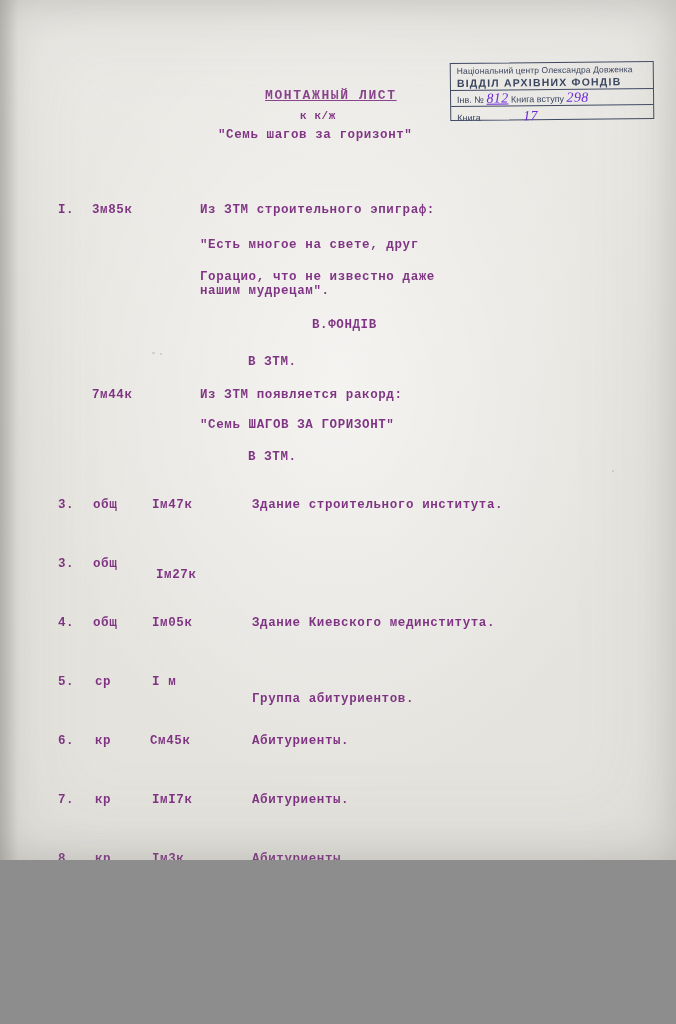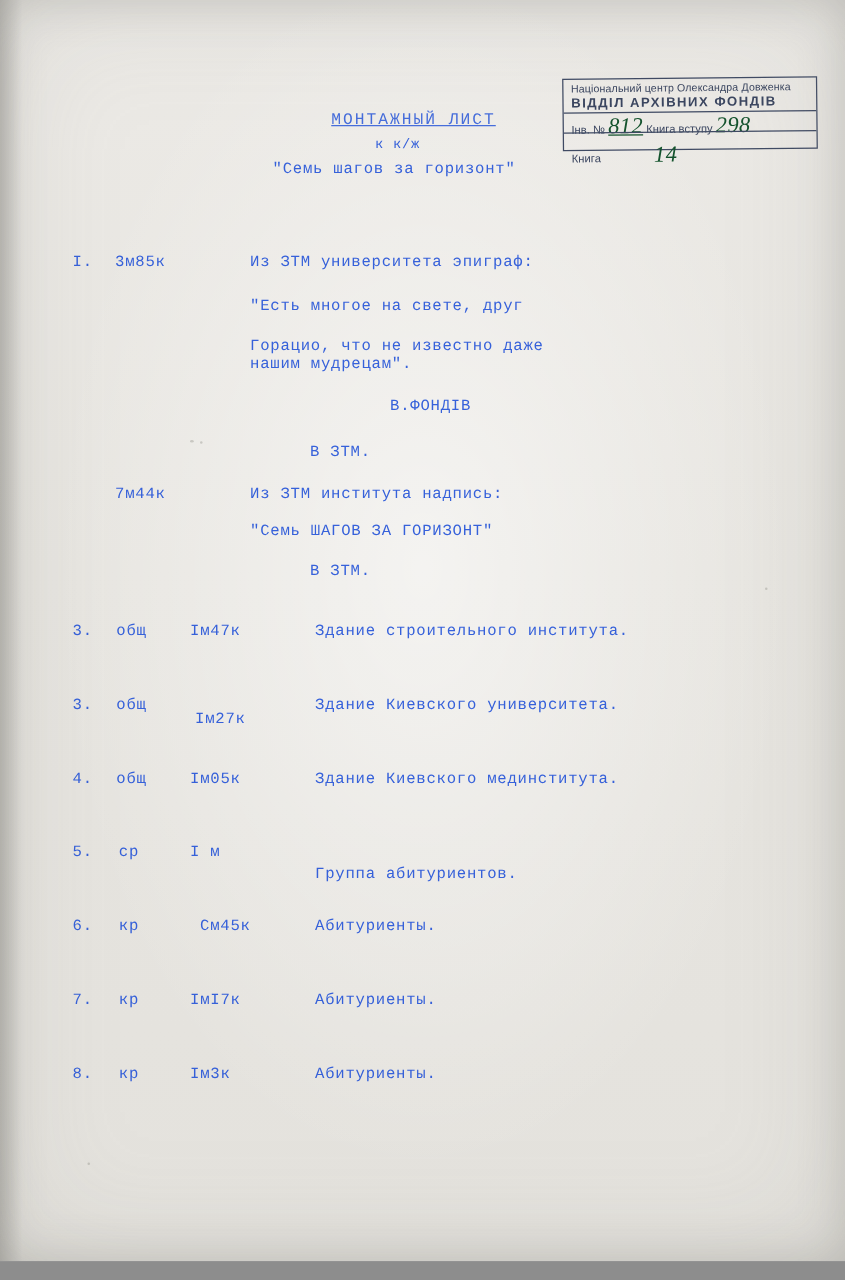--- a/index.html
+++ b/index.html
@@ -6,21 +6,21 @@
     margin: 0;
     padding: 0;
     background: #8d8d8d;
   }
   body {
     font-family: "Liberation Mono", monospace;
   }
   .page {
     position: relative;
     width: 676px;
-    height: 1009px;
+    height: 860px;
     background: #e9e8e4;
     overflow: hidden;
     box-sizing: border-box;
   }
   
   .paper-tone {
     position: absolute;
     inset: 0;
     background:
       radial-gradient(ellipse at 50% 45%, rgba(255,255,255,0.55) 0%, rgba(255,255,255,0.0) 62%),
@@ -36,25 +36,26 @@
   .left-margin-stripe {
     position: absolute;
     left: 0; top: 0; bottom: 0;
     width: 18px;
     background: linear-gradient(90deg, rgba(125,123,118,0.35), rgba(125,123,118,0.0));
     pointer-events: none;
   }
 
   .typed {
     position: absolute;
-    color: #1d4ed8;
+    color: #701a75;
     font-size: 12.5px;
     letter-spacing: 0.6px;
     white-space: pre;
     opacity: 0.88;
+    font-weight: bold;
   }
 
   .title {
     font-size: 13px;
     letter-spacing: 1.6px;
     text-decoration: underline;
     opacity: 0.8;
   }
 
   
@@ -89,22 +90,22 @@
     margin-top: 2px;
   }
   .stamp .line4 {
     font-size: 9px;
     white-space: nowrap;
     margin-top: 2px;
   }
   .hand {
     font-family: "Liberation Serif", serif;
     font-style: italic;
-    font-size: 18px;
-    color: #14532d;
+    font-size: 14px;
+    color: #6d28d9;
     letter-spacing: 0.3px;
   }
   .hand.u { text-decoration: underline; }
 
   .stamp-rule {
     position: absolute;
     left: 0; right: 0;
     height: 1.2px;
     background: #3f4a63;
   }
@@ -127,67 +128,66 @@
     <div class="line1">Національний центр Олександра Довженка</div>
     <div class="line2">ВІДДІЛ АРХІВНИХ ФОНДІВ</div>
     <div class="line3">
       <span>Інв. №</span>
       <span class="hand u">812</span>
       <span>Книга вступу</span>
       <span class="hand">298</span>
     </div>
     <div class="line4">
       <span>Книга</span>
-      <span class="hand" style="margin-left:40px;">14</span>
+      <span class="hand" style="margin-left:40px;">17</span>
     </div>
     <div class="stamp-rule" style="top:26px;"></div>
     <div class="stamp-rule" style="top:42px;"></div>
   </div>
 
   <div class="typed title" style="left:265px; top:88px;">МОНТАЖНЫЙ ЛИСТ</div>
   <div class="typed" style="left:300px; top:110px; font-size:11px;">к к/ж</div>
   <div class="typed" style="left:218px; top:128px;">"Семь шагов за горизонт"</div>
 
   <div class="typed" style="left:58px; top:203px;">I.</div>
   <div class="typed" style="left:92px; top:203px;">3м85к</div>
-  <div class="typed" style="left:200px; top:203px;">Из ЗТМ университета эпиграф:</div>
+  <div class="typed" style="left:200px; top:203px;">Из ЗТМ строительного эпиграф:</div>
   <div class="typed" style="left:200px; top:238px;">"Есть многое на свете, друг</div>
   <div class="typed" style="left:200px; top:270px;">Горацио, что не известно даже</div>
   <div class="typed" style="left:200px; top:284px;">нашим мудрецам".</div>
   <div class="typed" style="left:312px; top:318px;">В.ФОНДІВ</div>
   <div class="typed" style="left:248px; top:355px;">В ЗТМ.</div>
 
   <div class="typed" style="left:92px; top:388px;">7м44к</div>
-  <div class="typed" style="left:200px; top:388px;">Из ЗТМ института надпись:</div>
+  <div class="typed" style="left:200px; top:388px;">Из ЗТМ появляется ракорд:</div>
   <div class="typed" style="left:200px; top:418px;">"Семь ШАГОВ ЗА ГОРИЗОНТ"</div>
   <div class="typed" style="left:248px; top:450px;">В ЗТМ.</div>
 
   <div class="typed" style="left:58px; top:498px;">3.</div>
   <div class="typed" style="left:93px; top:498px;">общ</div>
   <div class="typed" style="left:152px; top:498px;">Iм47к</div>
   <div class="typed" style="left:252px; top:498px;">Здание строительного института.</div>
 
   <div class="typed" style="left:58px; top:557px;">3.</div>
   <div class="typed" style="left:93px; top:557px;">общ</div>
   <div class="typed" style="left:156px; top:557px;margin-top:11px;">Iм27к</div>
-  <div class="typed" style="left:252px; top:557px;">Здание Киевского университета.</div>
 
   <div class="typed" style="left:58px; top:616px;">4.</div>
   <div class="typed" style="left:93px; top:616px;">общ</div>
   <div class="typed" style="left:152px; top:616px;">Iм05к</div>
   <div class="typed" style="left:252px; top:616px;">Здание Киевского мединститута.</div>
 
   <div class="typed" style="left:58px; top:675px;">5.</div>
   <div class="typed" style="left:95px; top:675px;">ср</div>
   <div class="typed" style="left:152px; top:675px;">I м</div>
   <div class="typed" style="left:252px; top:692px;">Группа абитуриентов.</div>
 
   <div class="typed" style="left:58px; top:734px;">6.</div>
   <div class="typed" style="left:95px; top:734px;">кр</div>
-  <div class="typed" style="left:160px; top:734px;text-align:center;">См45к</div>
+  <div class="typed" style="left:150px; top:734px;text-align:center;">См45к</div>
   <div class="typed" style="left:252px; top:734px;">Абитуриенты.</div>
 
   <div class="typed" style="left:58px; top:793px;">7.</div>
   <div class="typed" style="left:95px; top:793px;">кр</div>
   <div class="typed" style="left:152px; top:793px;">IмI7к</div>
   <div class="typed" style="left:252px; top:793px;">Абитуриенты.</div>
 
   <div class="typed" style="left:58px; top:852px;">8.</div>
   <div class="typed" style="left:95px; top:852px;">кр</div>
   <div class="typed" style="left:152px; top:852px;">Iм3к</div>

